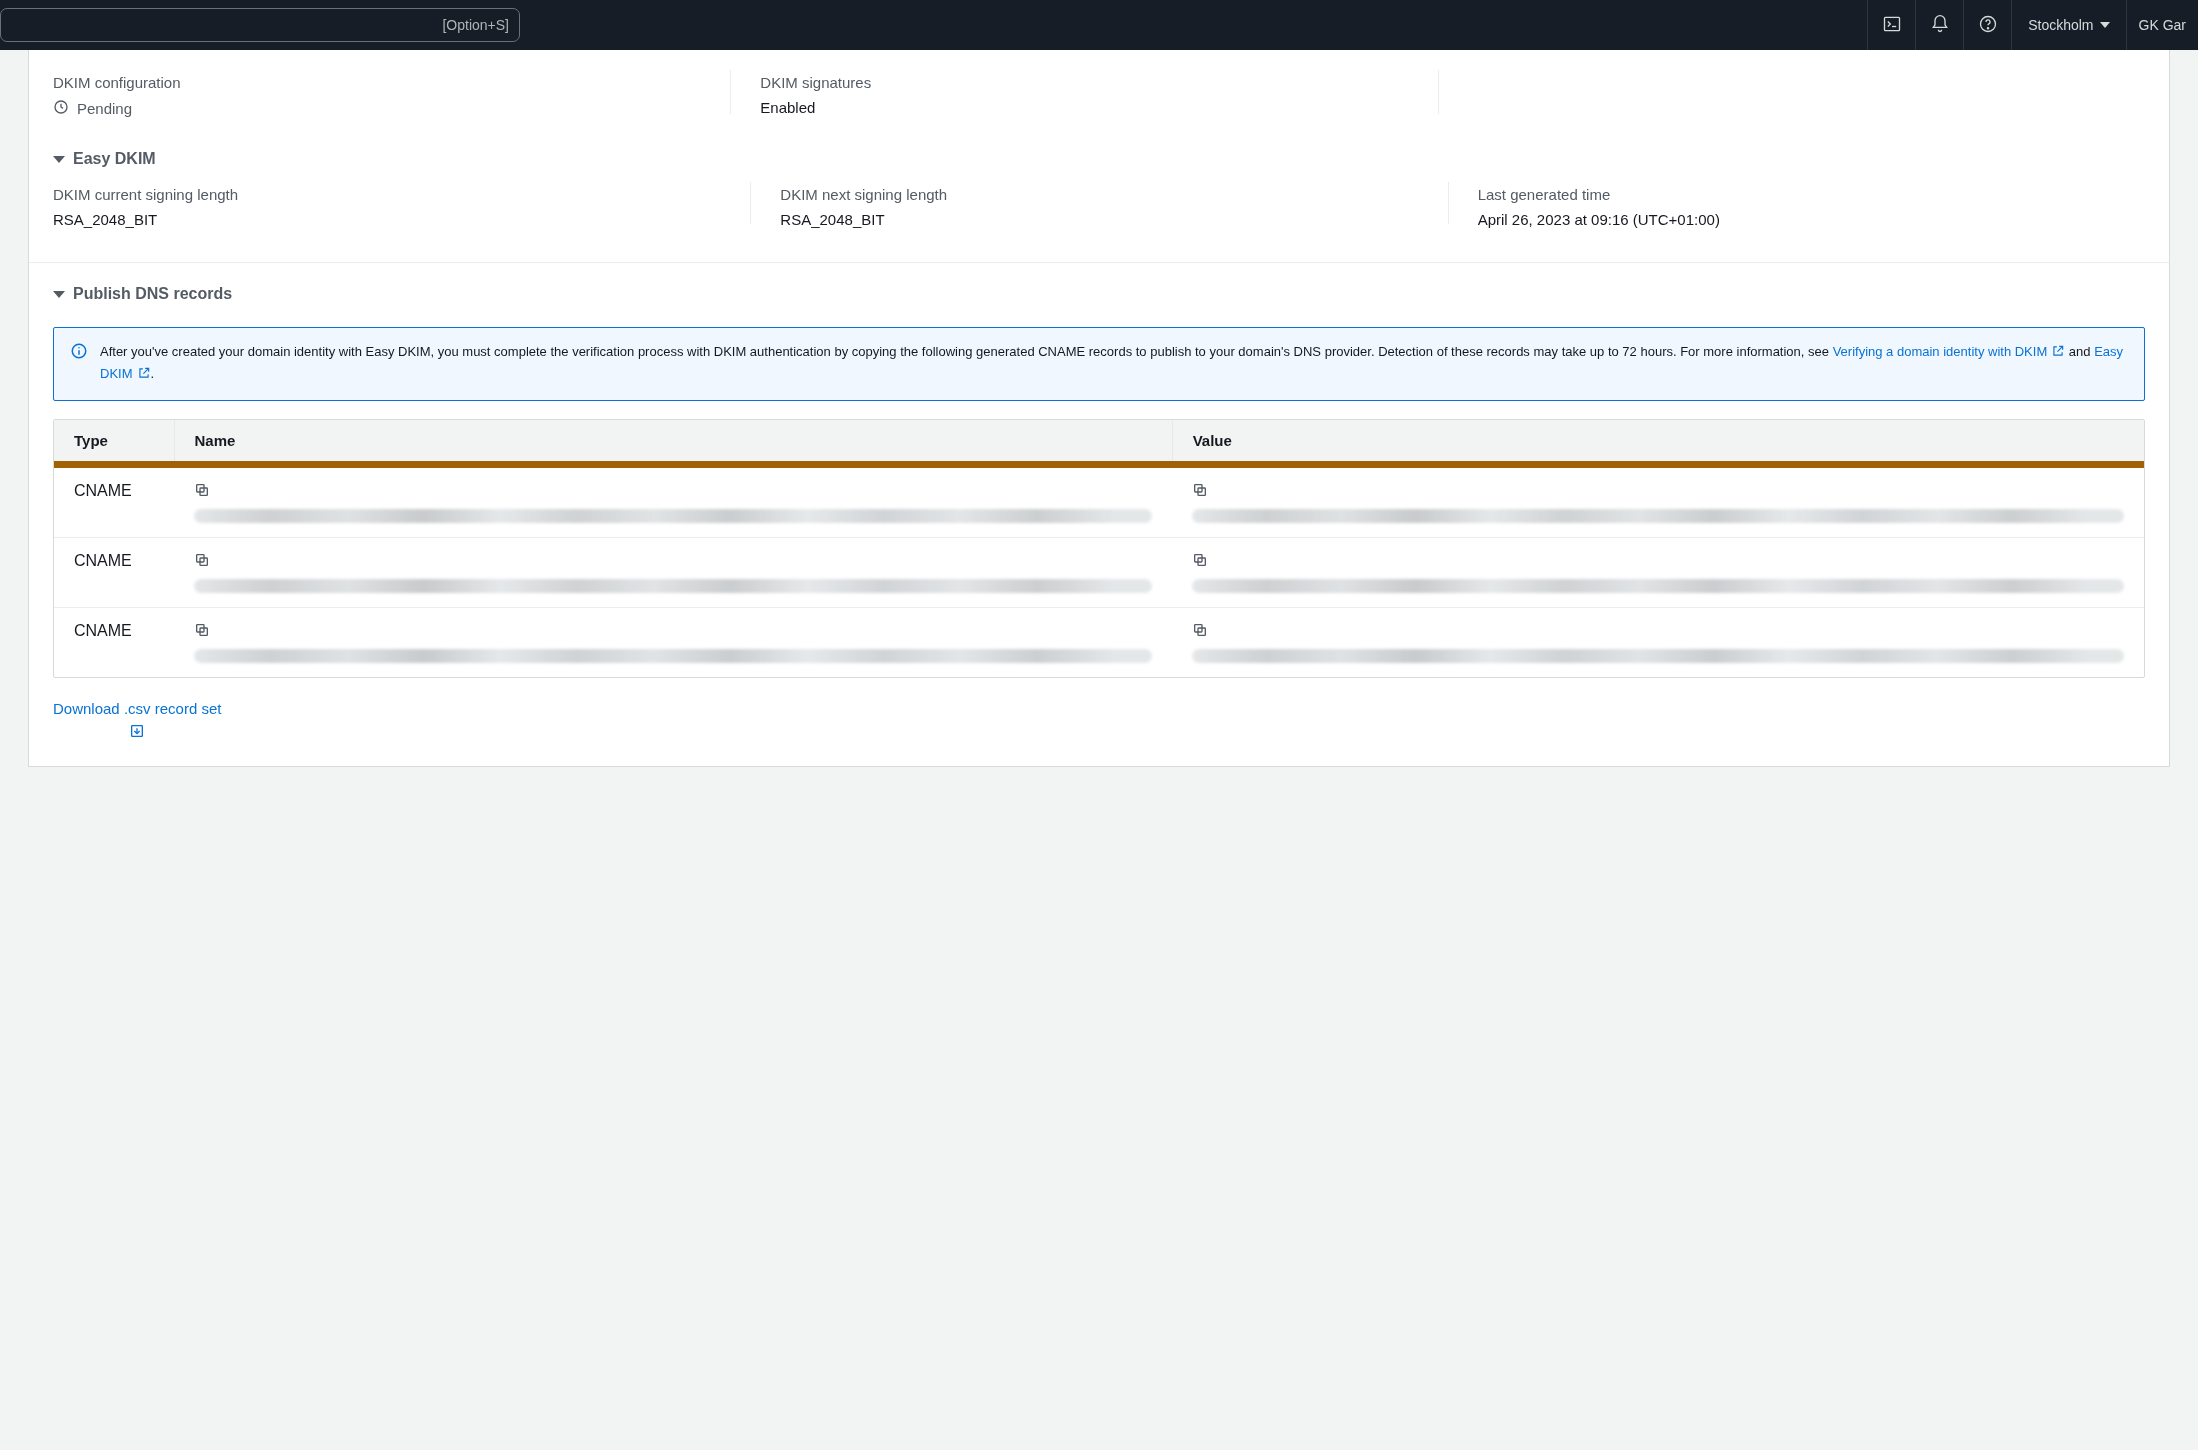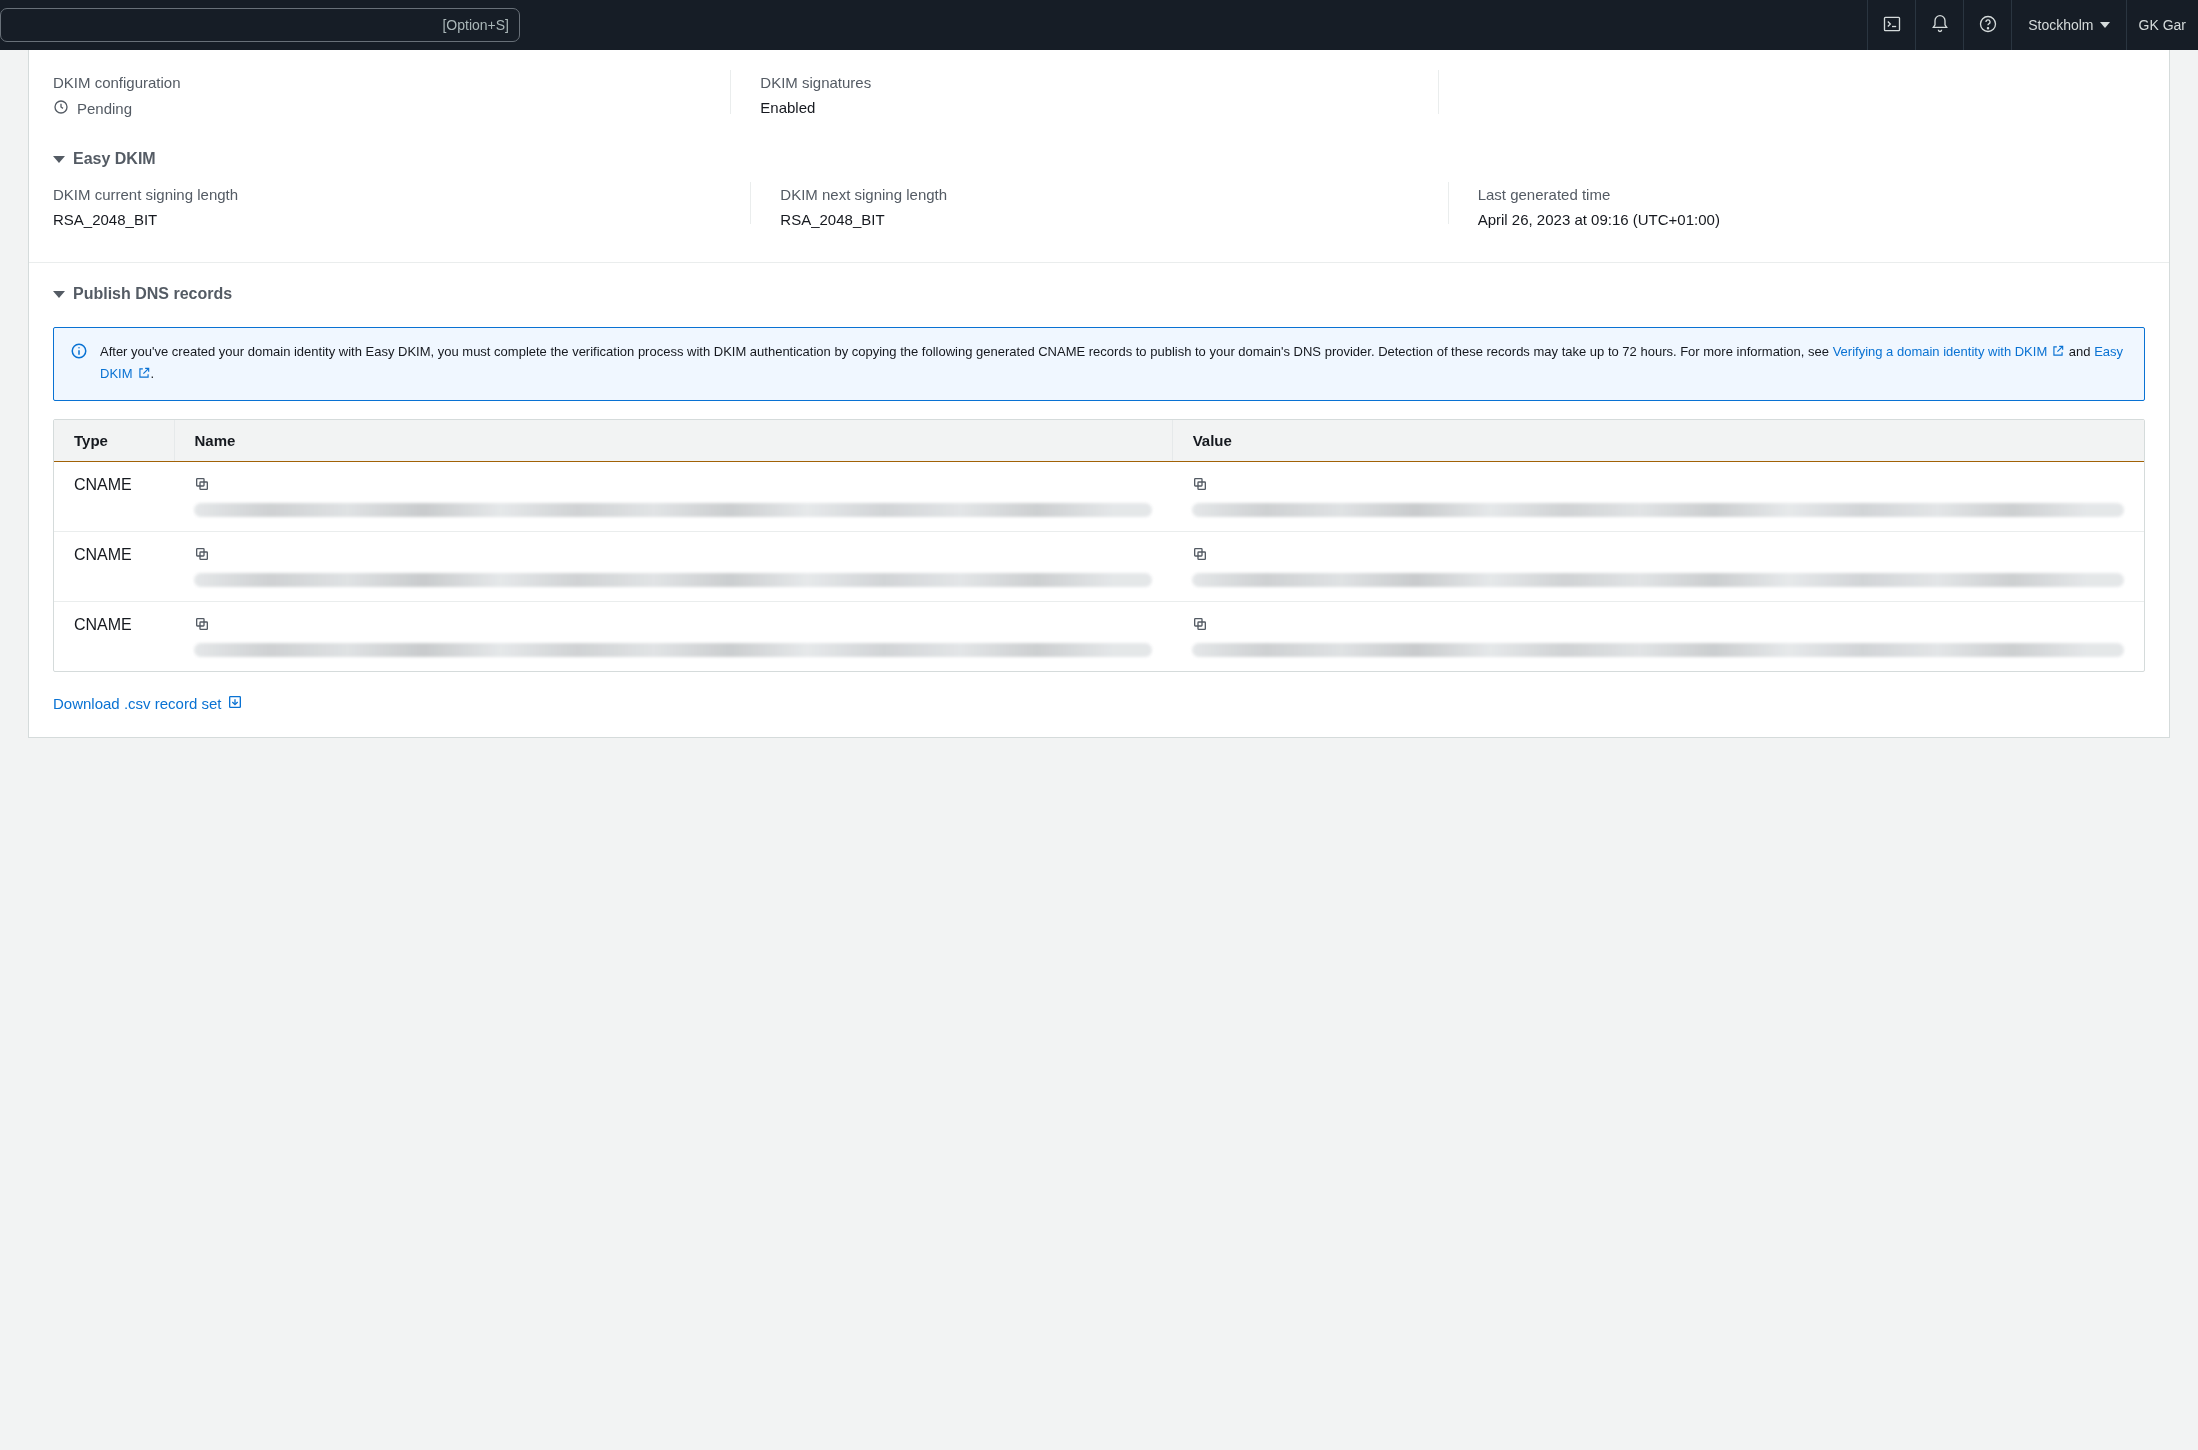--- a/index.html
+++ b/index.html
@@ -168,21 +168,21 @@
     overflow: hidden;
   }
   .dns-table table { width: 100%; border-collapse: collapse; }
   .dns-table thead th {
     background: #f2f3f3;
     text-align: left;
     font-weight: 700;
     font-size: 15px;
     color: #16191f;
     padding: 12px 20px;
-    border-bottom: 1px solid #a16207;
+    border-bottom: 7px solid #a16207;
   }
   .dns-table thead th + th { border-left: 1px solid #e6e9ea; }
   .dns-table tbody td {
     padding: 14px 20px;
     border-top: 1px solid #eaeded;
     font-size: 16px;
     vertical-align: top;
   }
   .dns-table tbody tr:first-child td { border-top: none; }
   .col-type { width: 120px; }
@@ -215,20 +215,21 @@
 
   .download-link {
     display: inline-flex;
     align-items: center;
     gap: 6px;
     margin: 10px 24px 24px 24px;
     color: #0972d3;
     font-size: 15px;
     text-decoration: none;
     cursor: pointer;
+    flex-direction: column;
   }
   .download-link svg { width: 16px; height: 16px; stroke: #0972d3; fill: none; stroke-width: 2; }
 
   .three-col .kv-col { flex: 1 1 33%; }
 </style>
 </head>
 <body>
 
 <div class="topnav">
   <div class="search-wrap">

